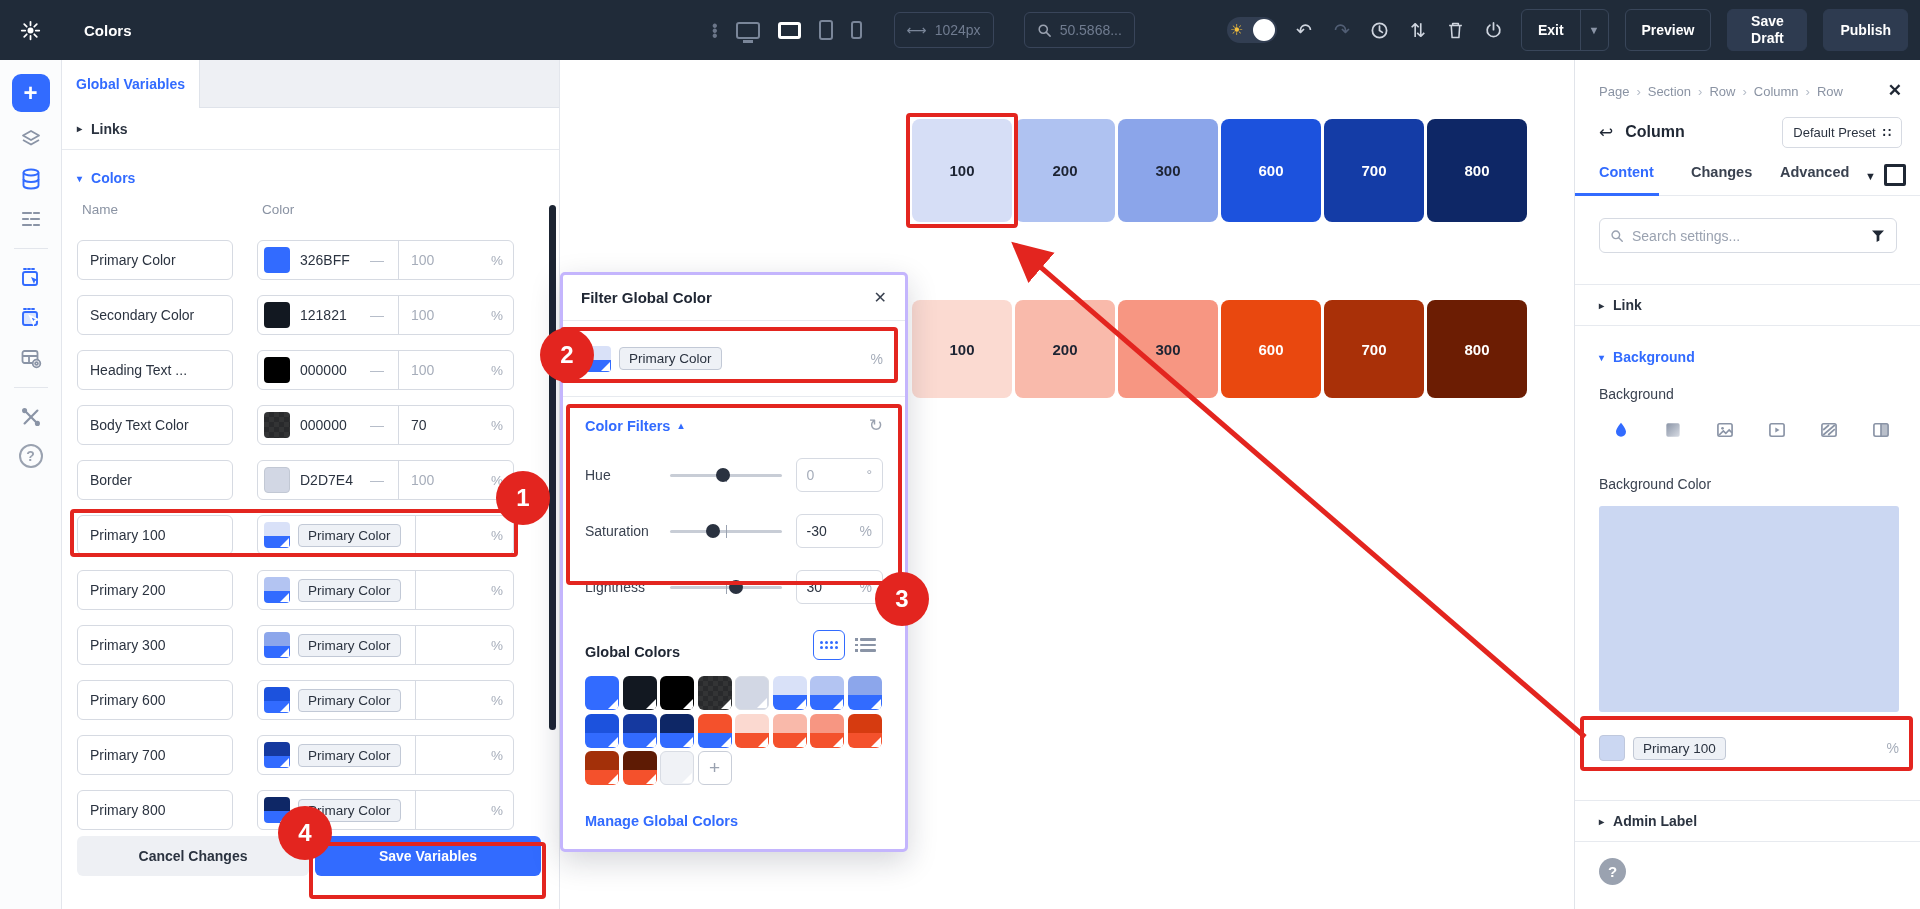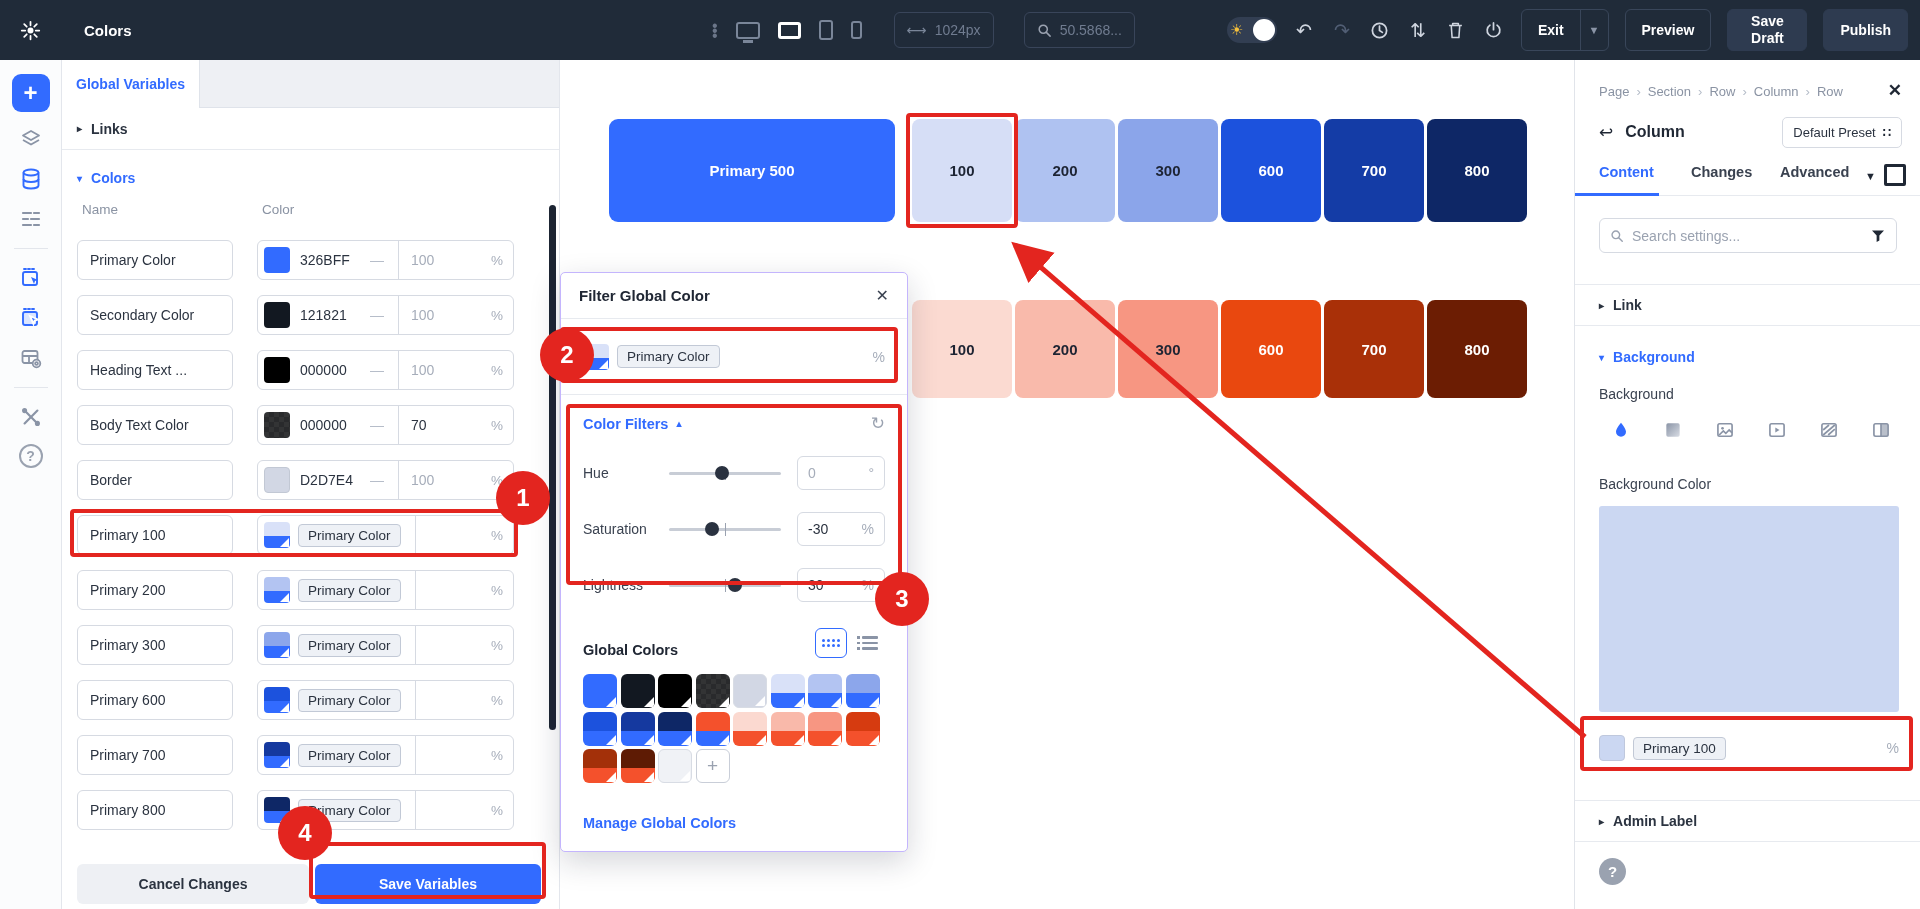--- a/index.html
+++ b/index.html
@@ -65,36 +65,36 @@
   .sw .tri{position:absolute;right:1px;bottom:1px;width:0;height:0;border-left:9px solid transparent;border-bottom:9px solid #fff;}
   .checker{background-image:conic-gradient(#B9BFC9 25%,#E9EBEF 0 50%,#B9BFC9 0 75%,#E9EBEF 0);background-size:10px 10px;}
   .checker .fillov{position:absolute;inset:0;}
   .hex{margin-left:10px;font-size:14px;color:var(--txt);width:66px;}
   .dash{color:#B6BDC9;font-size:14px;margin-left:4px;}
   .fsep{align-self:stretch;border-left:1px solid var(--bd);margin-left:14px;}
   .opac{margin-left:12px;font-size:14px;}
   .opac.mut{color:var(--faint);} .opac.drk{color:var(--txt);}
   .pct{margin-left:auto;color:var(--faint);font-size:13.5px;}
   .chip{margin-left:8px;background:#EEF1F6;border:1px solid #C2C9D6;border-radius:4px;padding:3px 9px;font-size:13.5px;color:var(--txt);white-space:nowrap;}
-  .lp-foot{position:absolute;left:0;top:804px;width:100%;display:flex;gap:6px;padding-left:15px;}
+  .lp-foot{position:absolute;left:0;top:776px;width:100%;display:flex;gap:6px;padding-left:15px;}
   .btn-cancel{width:232px;height:40px;background:#EEF0F4;border-radius:6px;color:var(--txt);font-size:14px;font-weight:bold;display:flex;align-items:center;justify-content:center;}
   .btn-save{width:226px;height:40px;background:var(--blue);border-radius:6px;color:#fff;font-size:14px;font-weight:bold;display:flex;align-items:center;justify-content:center;}
   .lp-scroll{position:absolute;left:487px;top:145px;width:7px;height:525px;background:#1D2533;border-radius:4px;}
 
   
   .tile-primary{position:absolute;left:609px;top:119px;width:286px;height:103px;background:var(--blue);border-radius:9px;color:#fff;font-size:15px;font-weight:bold;display:flex;align-items:center;justify-content:center;z-index:2;}
   .tile-row{position:absolute;display:flex;gap:3px;z-index:2;}
   .tile-row.blue{left:912px;top:119px;}
   .tile-row.red{left:912px;top:300px;}
   .tile{width:100px;border-radius:8px;display:flex;align-items:center;justify-content:center;font-size:15px;font-weight:bold;}
   .tile-row.blue .tile{height:103px;}
   .tile-row.red .tile{height:98px;}
 
   
-  .popup{position:absolute;left:560px;top:272px;width:348px;height:580px;background:#fff;border:1px solid #c4b5fd;border-radius:5px;box-shadow:0 10px 30px rgba(20,30,50,.18);z-index:20;}
+  .popup{position:absolute;left:560px;top:272px;width:348px;height:580px;background:#fff;border:3px solid #c4b5fd;border-radius:5px;box-shadow:0 10px 30px rgba(20,30,50,.18);z-index:20;}
   .pp-head{height:46px;display:flex;align-items:center;padding:0 18px;border-bottom:1px solid var(--line);}
   .pp-title{font-size:15px;font-weight:bold;color:#202734;}
   .pp-close{margin-left:auto;color:#3A4250;font-size:16px;}
   .pp-chiprow{height:76px;display:flex;align-items:center;padding:0 22px;border-bottom:1px solid var(--line);}
   .pp-chiprow .pct{font-size:14px;}
   .pp-filters{padding:18px 22px 10px;}
   .pp-ftitle{display:flex;align-items:center;gap:8px;color:var(--blue);font-weight:bold;font-size:14.5px;}
   .pp-reset{margin-left:auto;color:#9AA2B0;font-size:17px;font-weight:normal;}
   .sl-row{display:flex;align-items:center;margin-top:22px;height:34px;}
   .sl-label{width:86px;font-size:14px;color:#3A4250;}
@@ -419,21 +419,20 @@
           </div>
         </div>
       </div>
     <div class="lp-foot">
       <div class="btn-cancel">Cancel Changes</div>
       <div class="btn-save">Save Variables</div>
     </div>
     <div class="lp-scroll"></div>
   </section>
 
-  <div class="tile-primary" style="background: rgb(50, 107, 255);">Primary 500</div>
   <div class="tile-row blue">
       <div class="tile" style="background: rgb(214, 222, 246); color: rgb(29, 36, 51);">100</div>
       <div class="tile" style="background: rgb(175, 194, 241); color: rgb(29, 36, 51);">200</div>
       <div class="tile" style="background: rgb(139, 165, 234); color: rgb(29, 36, 51);">300</div>
       <div class="tile" style="background: rgb(28, 82, 221); color: rgb(255, 255, 255);">600</div>
       <div class="tile" style="background: rgb(20, 60, 166); color: rgb(255, 255, 255);">700</div>
       <div class="tile" style="background: rgb(14, 39, 102); color: rgb(255, 255, 255);">800</div>
     </div>
   <div class="tile-row red">
       <div class="tile" style="background: rgb(251, 218, 209); color: rgb(29, 36, 51);">100</div>

